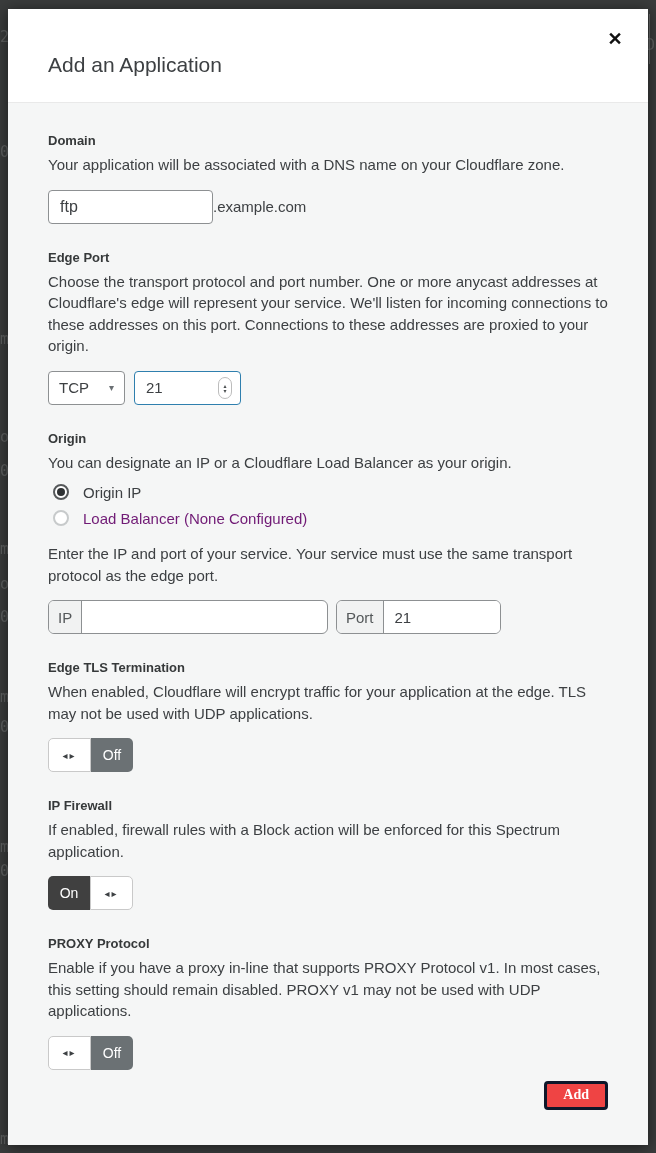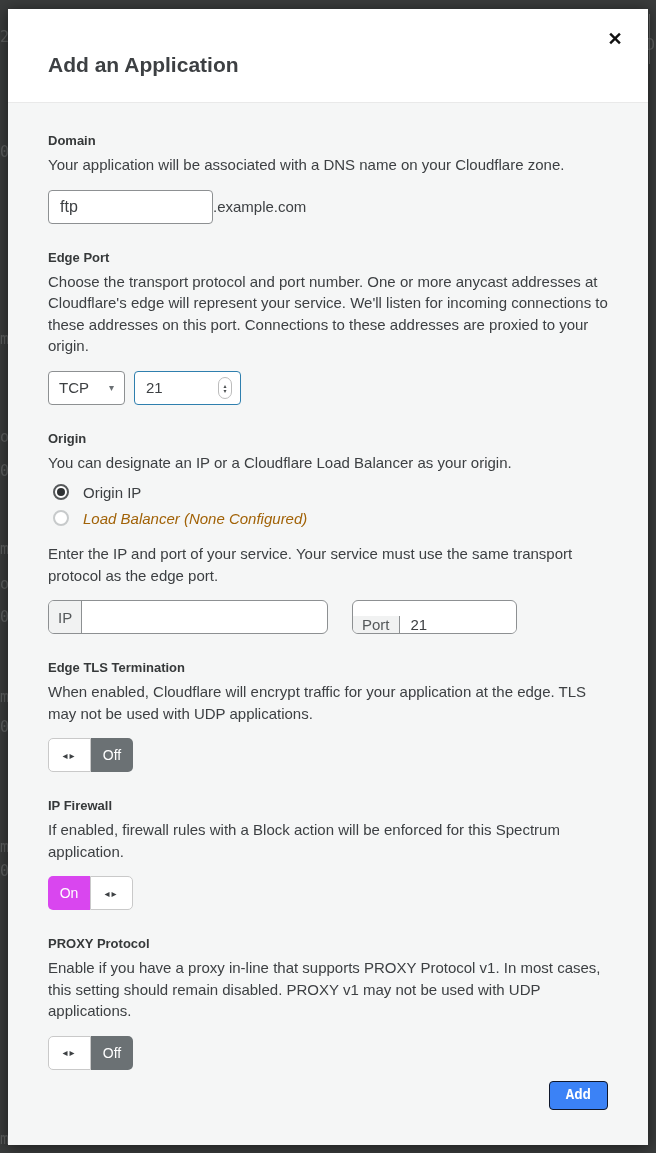--- a/index.html
+++ b/index.html
@@ -21,21 +21,21 @@
     border-left:1px solid #9a9a9a; opacity:.5;
   }
 
   
   .modal {
     position:absolute; top:9px; left:8px; right:8px; bottom:8px;
     background:#fff; display:flex; flex-direction:column;
     box-shadow:0 2px 14px rgba(0,0,0,.55);
   }
   .modal-header { position:relative; height:94px; flex:none; background:#fff; border-bottom:1px solid #e9e9e9; }
-  .modal-title { position:absolute; left:40px; top:44px; font-size:21px; font-weight:700; color:#3d4043; }
+  .modal-title { position:absolute; left:40px; top:44px; font-size:21px; font-weight:400; color:#3d4043; }
   .close-btn {
     position:absolute; right:21px; top:18px; width:24px; height:24px;
     display:flex; align-items:center; justify-content:center;
     font-size:18px; font-weight:bold; color:#101010; cursor:pointer; background:none; border:none;
   }
   .modal-body {
     flex:1; background:#f5f6f6; padding:30px 40px 0;
     font-size:15px; color:#3d4043; overflow:hidden;
   }
 
@@ -78,60 +78,60 @@
   .radio-rows { margin-bottom:12px; }
   .radio {
     width:16px; height:16px; border-radius:50%; background:#fff;
     border:2px solid #55585a; position:relative; margin:0 14px 0 5px; flex:none; cursor:pointer;
   }
   .radio.checked::after {
     content:""; position:absolute; top:2px; left:2px; width:8px; height:8px;
     background:#2e3133; border-radius:50%;
   }
   .radio.disabled { border-color:#c7cacb; cursor:default; }
-  .radio-label.disabled { color:#a16207;font-style:italic; }
+  .radio-label.disabled { color:#701a75; }
 
   
   .input-group {
     display:inline-flex; height:34px; background:#fff;
     border:1px solid #8d9092; border-radius:6px; overflow:hidden;
   }
   .input-prefix {
     background:#f1f2f2; border-right:1px solid #8d9092; color:#54585a;
     display:flex; align-items:center; padding:0 9px; flex:none;
   }
   .input-group input {
     border:none; outline:none; font-family:inherit; font-size:15px; color:#3d4043; padding:0 11px;
     width:100%; min-width:0; background:#fff;
   }
   .ip-group { width:280px; }
-  .origin-port-group { width:165px; margin-left:24px;align-items:flex-end; }
+  .origin-port-group { width:165px; margin-left:8px; }
 
   
   .toggle { display:inline-flex; height:34px; cursor:pointer; }
   .toggle-handle {
     width:43px; background:#fff; border:1px solid #c9c9c9;
     display:flex; align-items:center; justify-content:center;
     color:#3d4043; font-size:10px; letter-spacing:2px;
     font-family:"DejaVu Sans",sans-serif;
   }
   .toggle-state {
     width:42px; display:flex; align-items:center; justify-content:center;
     color:#fff; font-size:14px;
   }
   .toggle.off .toggle-handle { border-radius:5px 0 0 5px; }
   .toggle.off .toggle-state  { background:#6b7174; border-radius:0 5px 5px 0; }
-  .toggle.on  .toggle-state  { background:#d946ef; border-radius:5px 0 0 5px; }
+  .toggle.on  .toggle-state  { background:#404040; border-radius:5px 0 0 5px; }
   .toggle.on  .toggle-handle { border-radius:0 5px 5px 0; }
 
   
   .actions { display:flex; justify-content:flex-end; margin-top:11px; }
   .btn-add {
-    height:29px; padding:0 16px; background:#3b82f6; border:1px solid #0f172a; border-radius:4px;
-    color:#fff; font-size:14px; font-weight:bold; font-family:Liberation Mono, monospace; cursor:pointer;
+    height:29px; padding:0 16px; background:#ef4444; border:3px solid #0f172a; border-radius:4px;
+    color:#fff; font-size:14px; font-weight:bold; font-family:Liberation Serif, serif; cursor:pointer;
   }
 </style>
 </head>
 <body>
 
 <div class="backdrop">
   <div class="backdrop-window-edge"></div>
 <span class="bg-glyph" style="left: 0px; top: 28px;">2</span>
     <span class="bg-glyph" style="left: 0px; top: 143px;">0</span>
     <span class="bg-glyph" style="left: 0px; top: 330px;">m</span>

